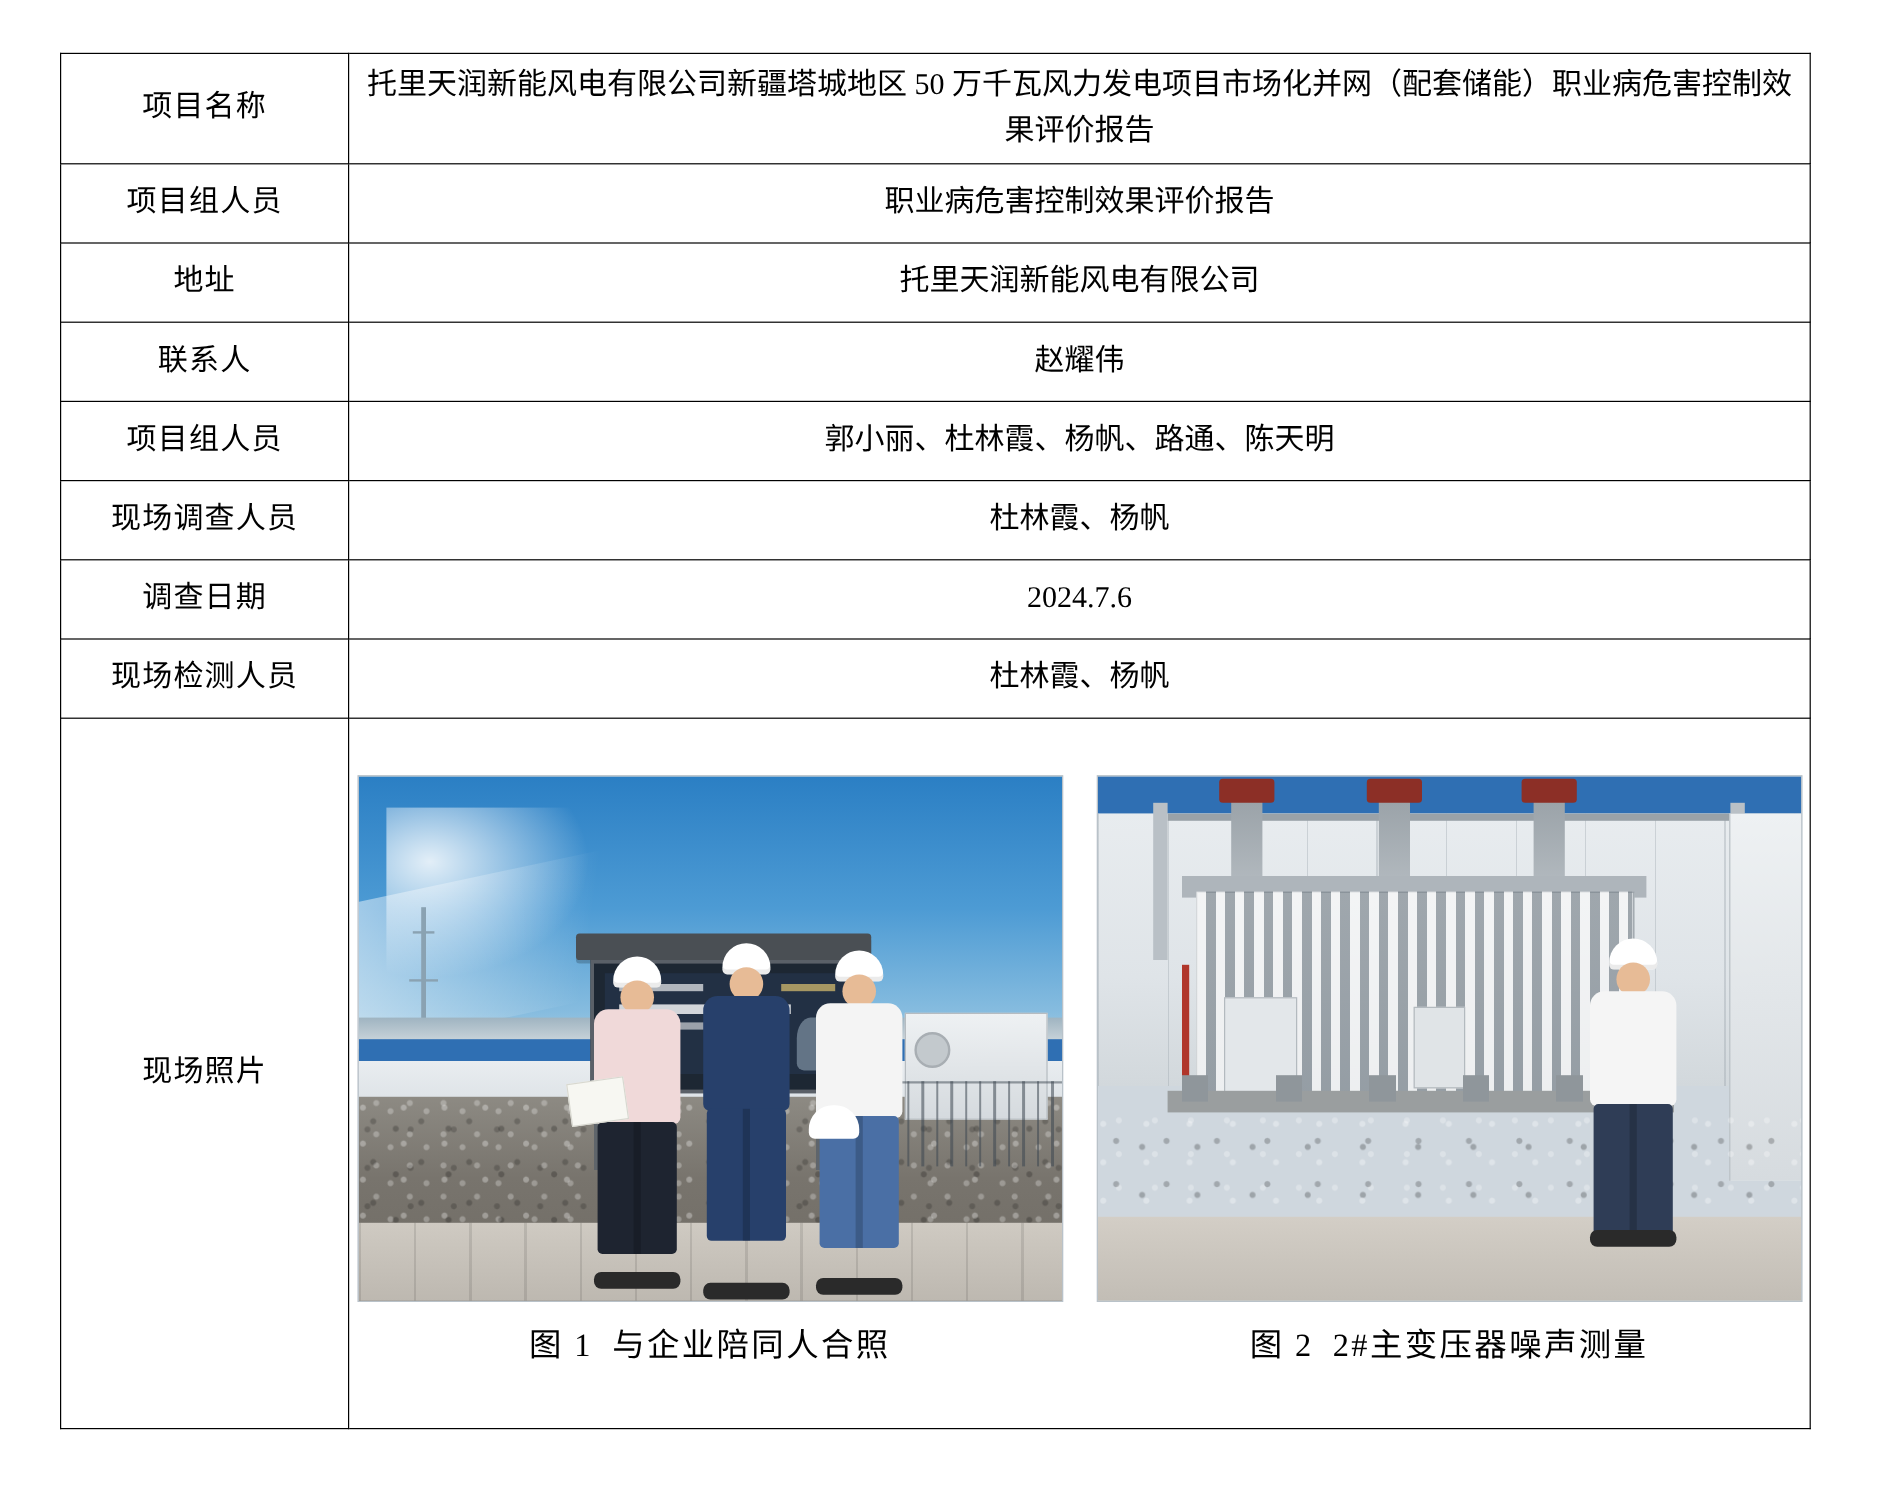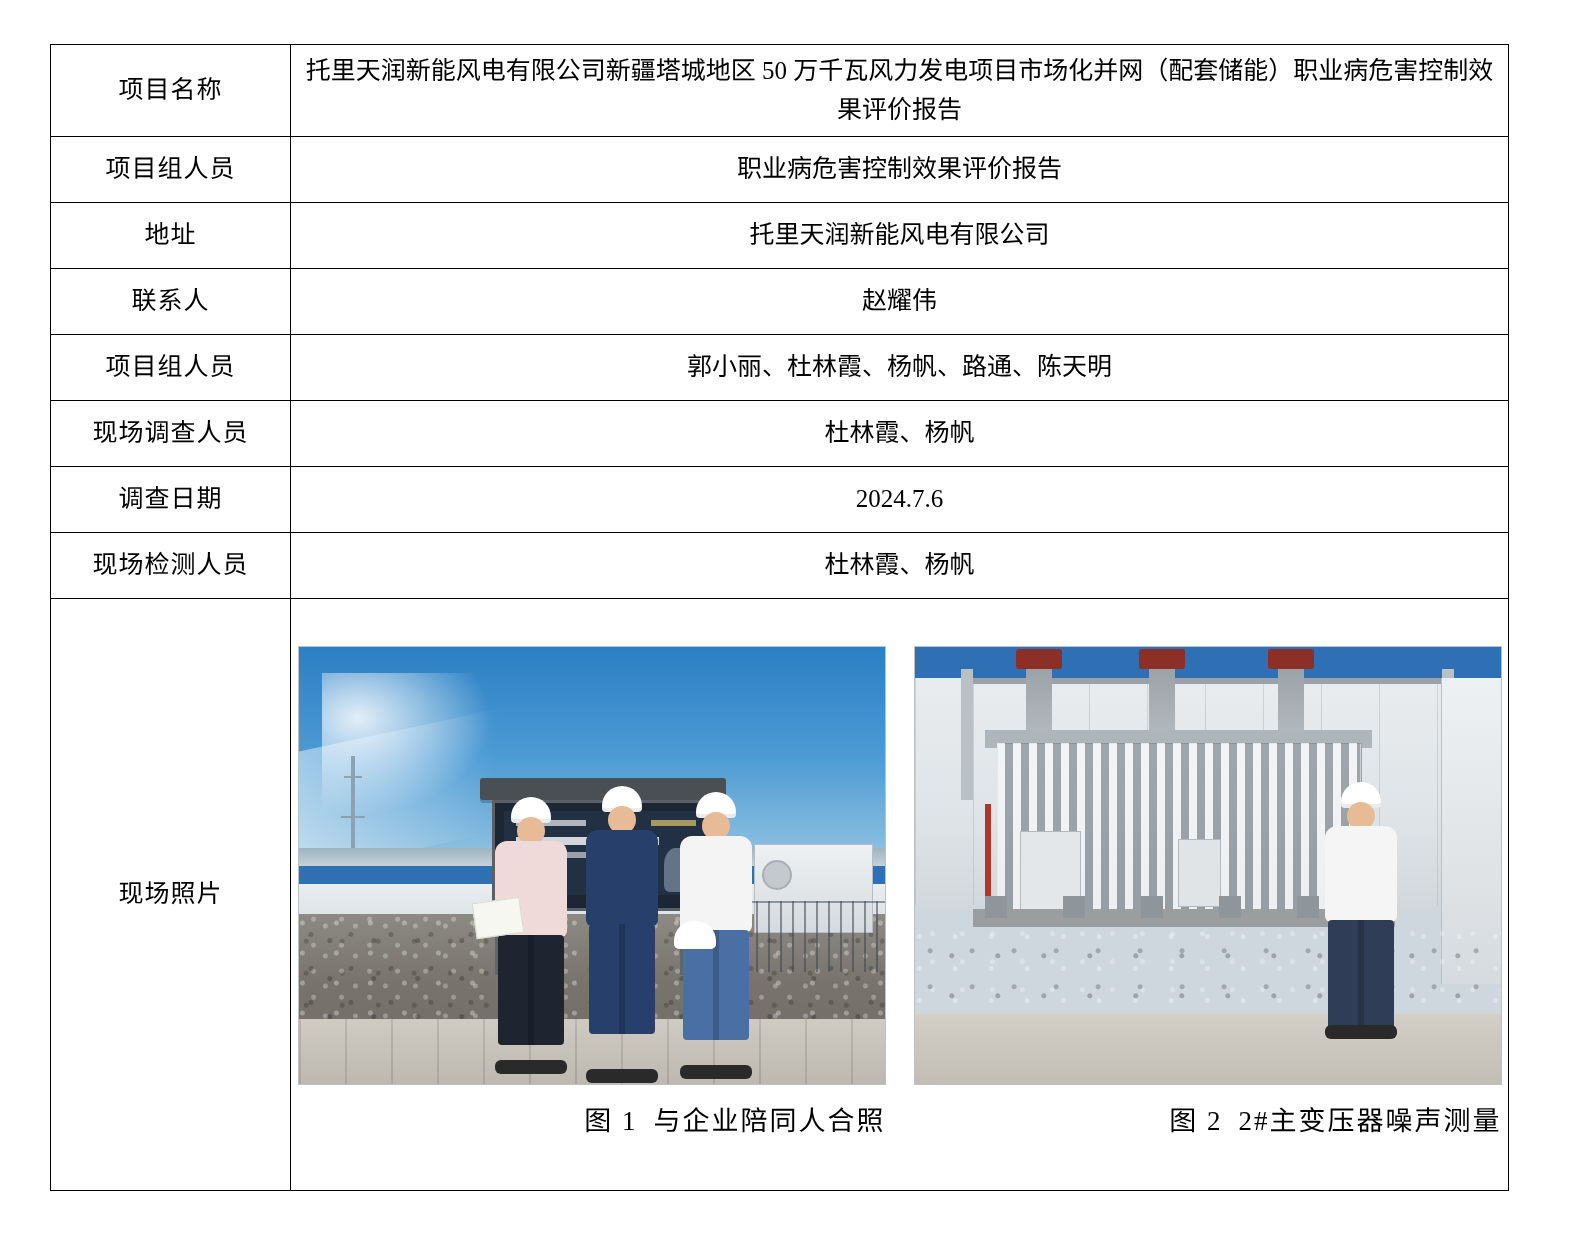--- a/index.html
+++ b/index.html
@@ -60,21 +60,21 @@
   }
   .photo-row {
     display: flex;
     justify-content: center;
     align-items: flex-start;
     gap: 28px;
   }
   .photo-block {
     display: flex;
     flex-direction: column;
-    align-items: flex-end;
+    align-items: center;
   }
   .photo-frame {
     width: 586px;
     height: 437px;
     position: relative;
     overflow: hidden;
     background: #cfd7de;
     border: 1px solid #b9c2c9;
   }
   .photo-caption {

